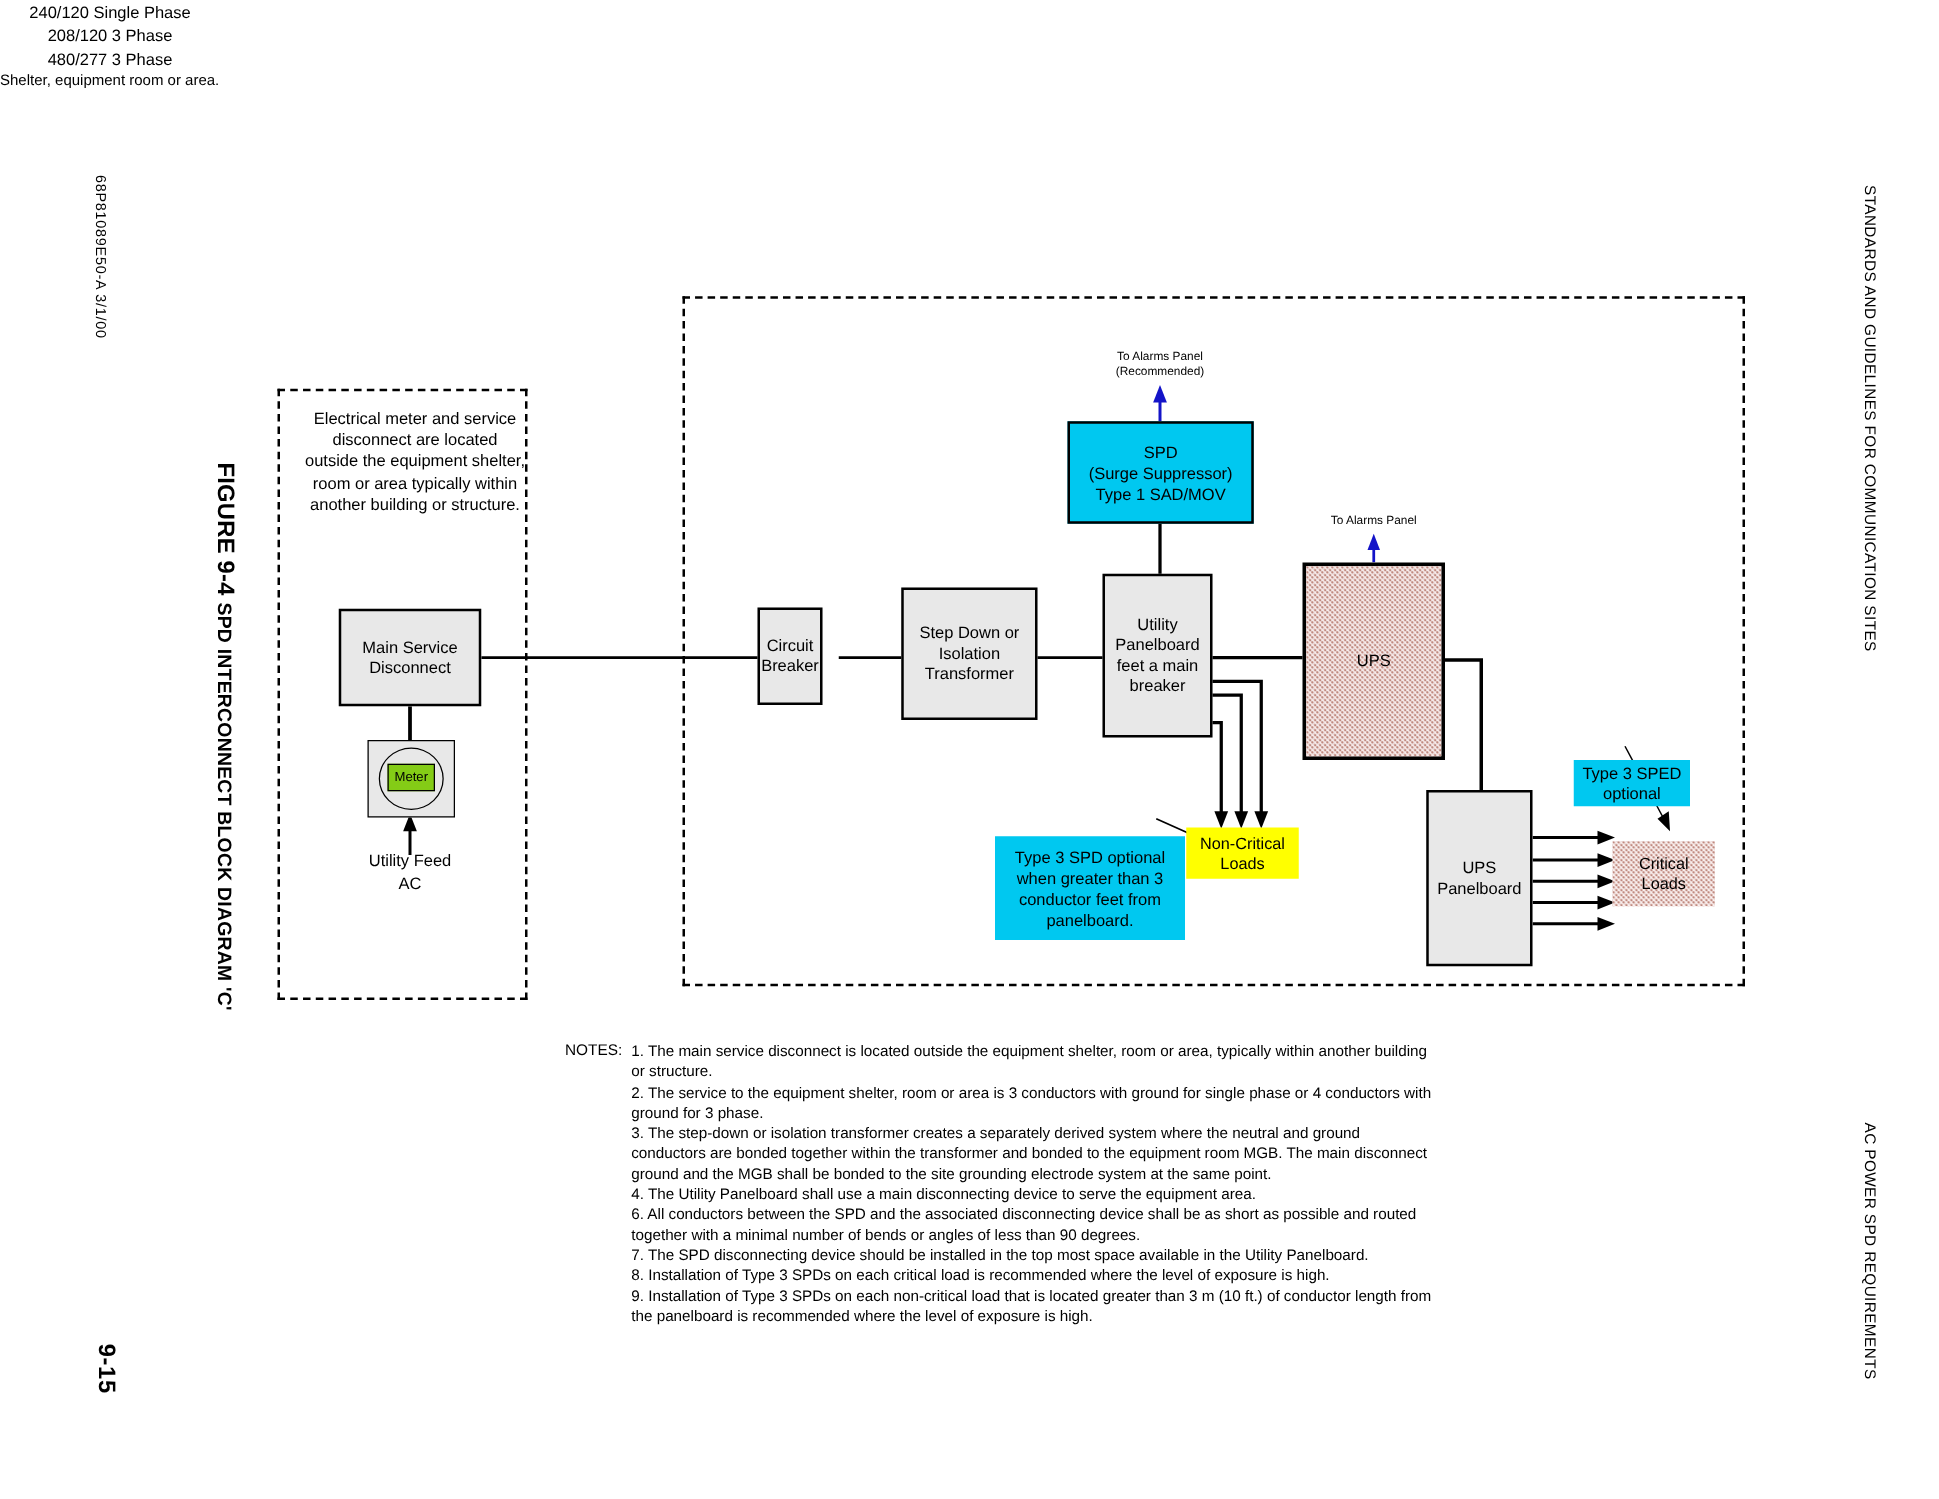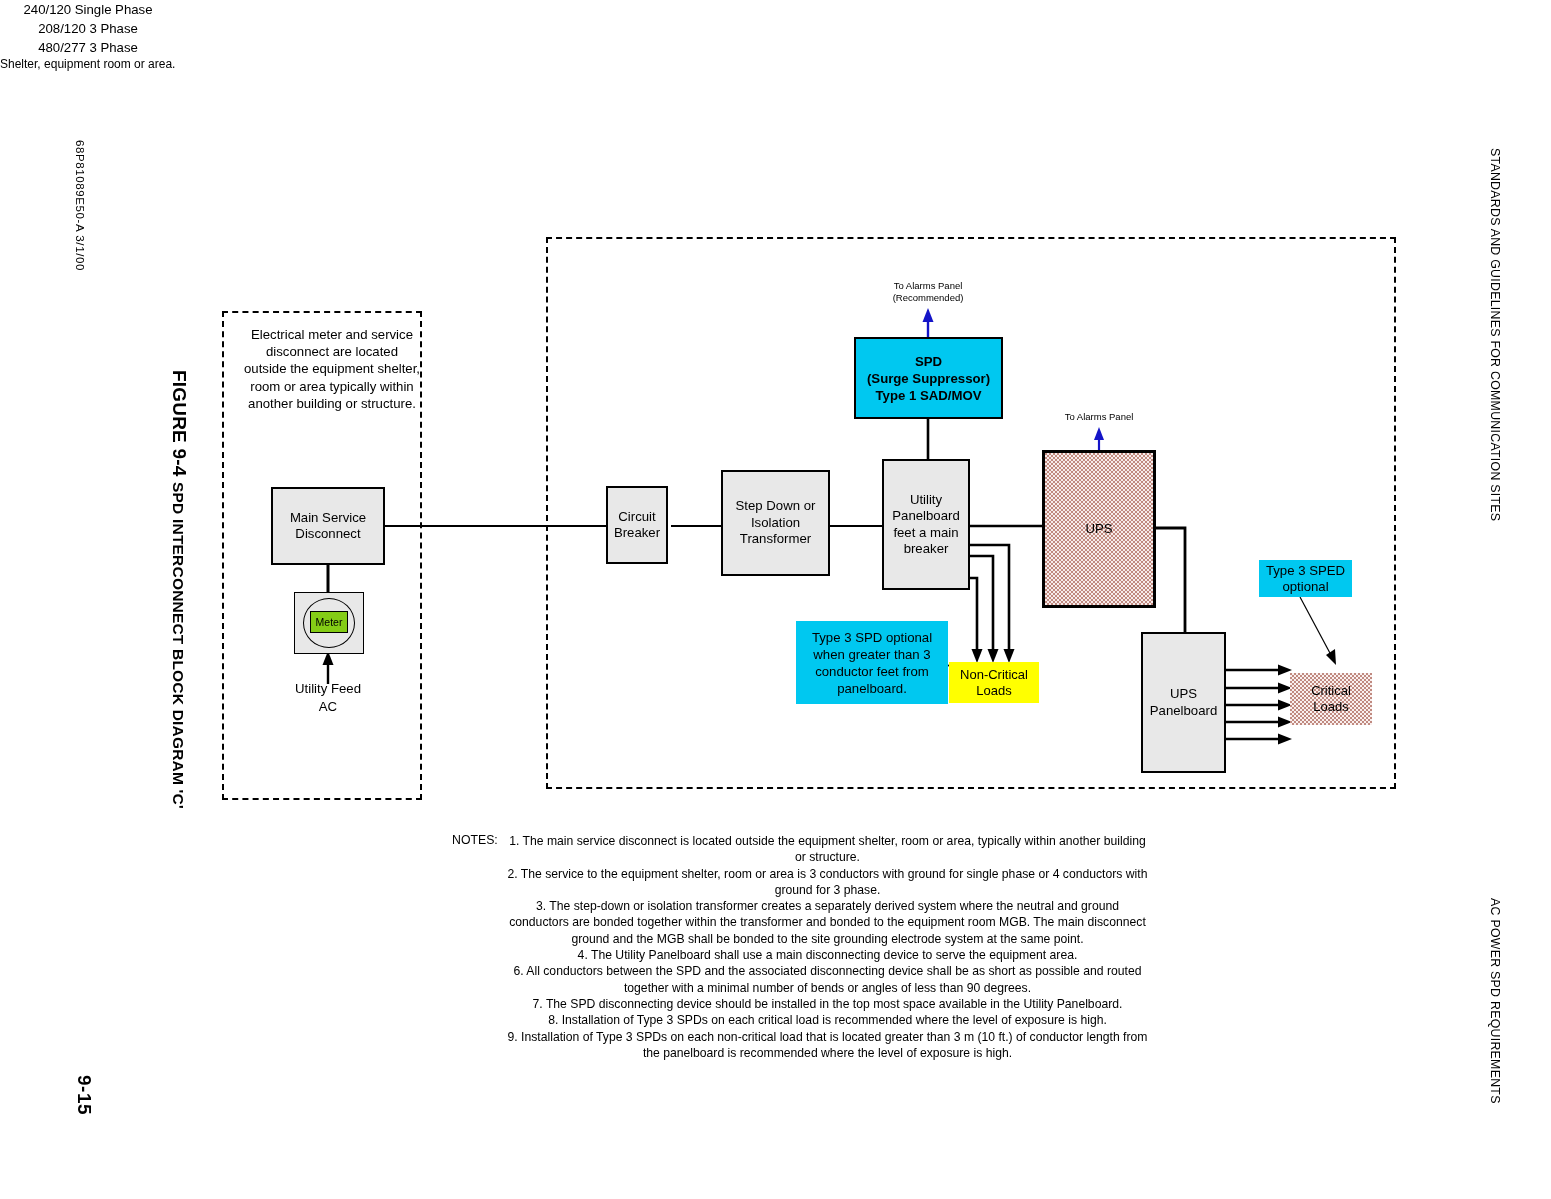--- a/index.html
+++ b/index.html
@@ -77,21 +77,21 @@
     position:absolute;left:303px;top:598px;width:52px;height:50px;
     border:1.5px solid #000;border-radius:50%;background:#e8e8e8;
     box-sizing:border-box;
   }
   #meter-inner{
     position:absolute;left:310px;top:611px;width:38px;height:22px;
     border:1.5px solid #000;background:#84cc16;box-sizing:border-box;
     display:flex;align-items:center;justify-content:center;
     font-size:10.5px;
   }
-  #circuit-breaker{left:606px;top:486px;width:62px;height:78px;}
+  #circuit-breaker{left:606px;top:486px;width:52px;height:78px;}
   #step-down{left:721px;top:470px;width:109px;height:106px;}
   #utility-panel{left:882px;top:459px;width:88px;height:131px;}
   #ups{left:1042px;top:450px;width:114px;height:158px;
        border-width:3px;background:#fff;}
   #ups .hatch{
     position:absolute;inset:0;
     background-color:#f7ecec;
     background-image:
       radial-gradient(circle at 1px 1px, #c08a80 0.9px, transparent 1.1px),
       radial-gradient(circle at 3px 3px, #c08a80 0.9px, transparent 1.1px);
@@ -111,27 +111,28 @@
     background-size:4px 4px,4px 4px;
   }
   #critical-loads .lbl{position:relative;z-index:2;}
 
   .cyan{
     position:absolute;background:#00c8f0;border:2.5px solid #000;
     display:flex;align-items:center;justify-content:center;
     text-align:center;line-height:17px;font-size:13.2px;
     box-sizing:border-box;
   }
-  #spd-box{left:854px;top:337px;width:149px;height:82px;font-weight:bold;}
+  #spd-box{left:854px;top:337px;width:149px;height:82px;}
 
   .cyan-flat{
     position:absolute;background:#00c8f0;border:none;
     display:flex;align-items:center;justify-content:center;
     text-align:center;line-height:17px;font-size:13.2px;
     box-sizing:border-box;
+    margin-top:48px;
   }
   #type3-spd-note{left:796px;top:621px;width:152px;height:83px;}
   #type3-sped-note{left:1259px;top:560px;width:93px;height:37px;line-height:16px;}
 
   #noncritical-loads{
     position:absolute;left:949px;top:662px;width:90px;height:41px;
     background:#ffff00;border:none;
     display:flex;align-items:center;justify-content:center;
     text-align:center;font-size:13px;line-height:16px;
   }
@@ -145,21 +146,21 @@
 
   svg.ov{position:absolute;left:0;top:0;width:1551px;height:1199px;
          pointer-events:none;overflow:visible;}
 
   
   #notes-wrap{position:absolute;left:452px;top:833px;width:700px;}
   #notes-label{
     position:absolute;left:0px;top:0px;font-size:12.3px;font-weight:400;
   }
   #notes-list{position:absolute;left:53px;top:0px;width:645px;}
-  .note-line{font-size:12.2px;line-height:16.3px;text-align:center;}
+  .note-line{font-size:12.2px;line-height:16.3px;}
 </style>
 </head>
 <body>
 
 <div class="page">
 
   <div class="vtext doc-id">68P81089E50-A    3/1/00</div>
 
   <div class="vtext fig-title">
     <span>FIGURE 9-4</span>

